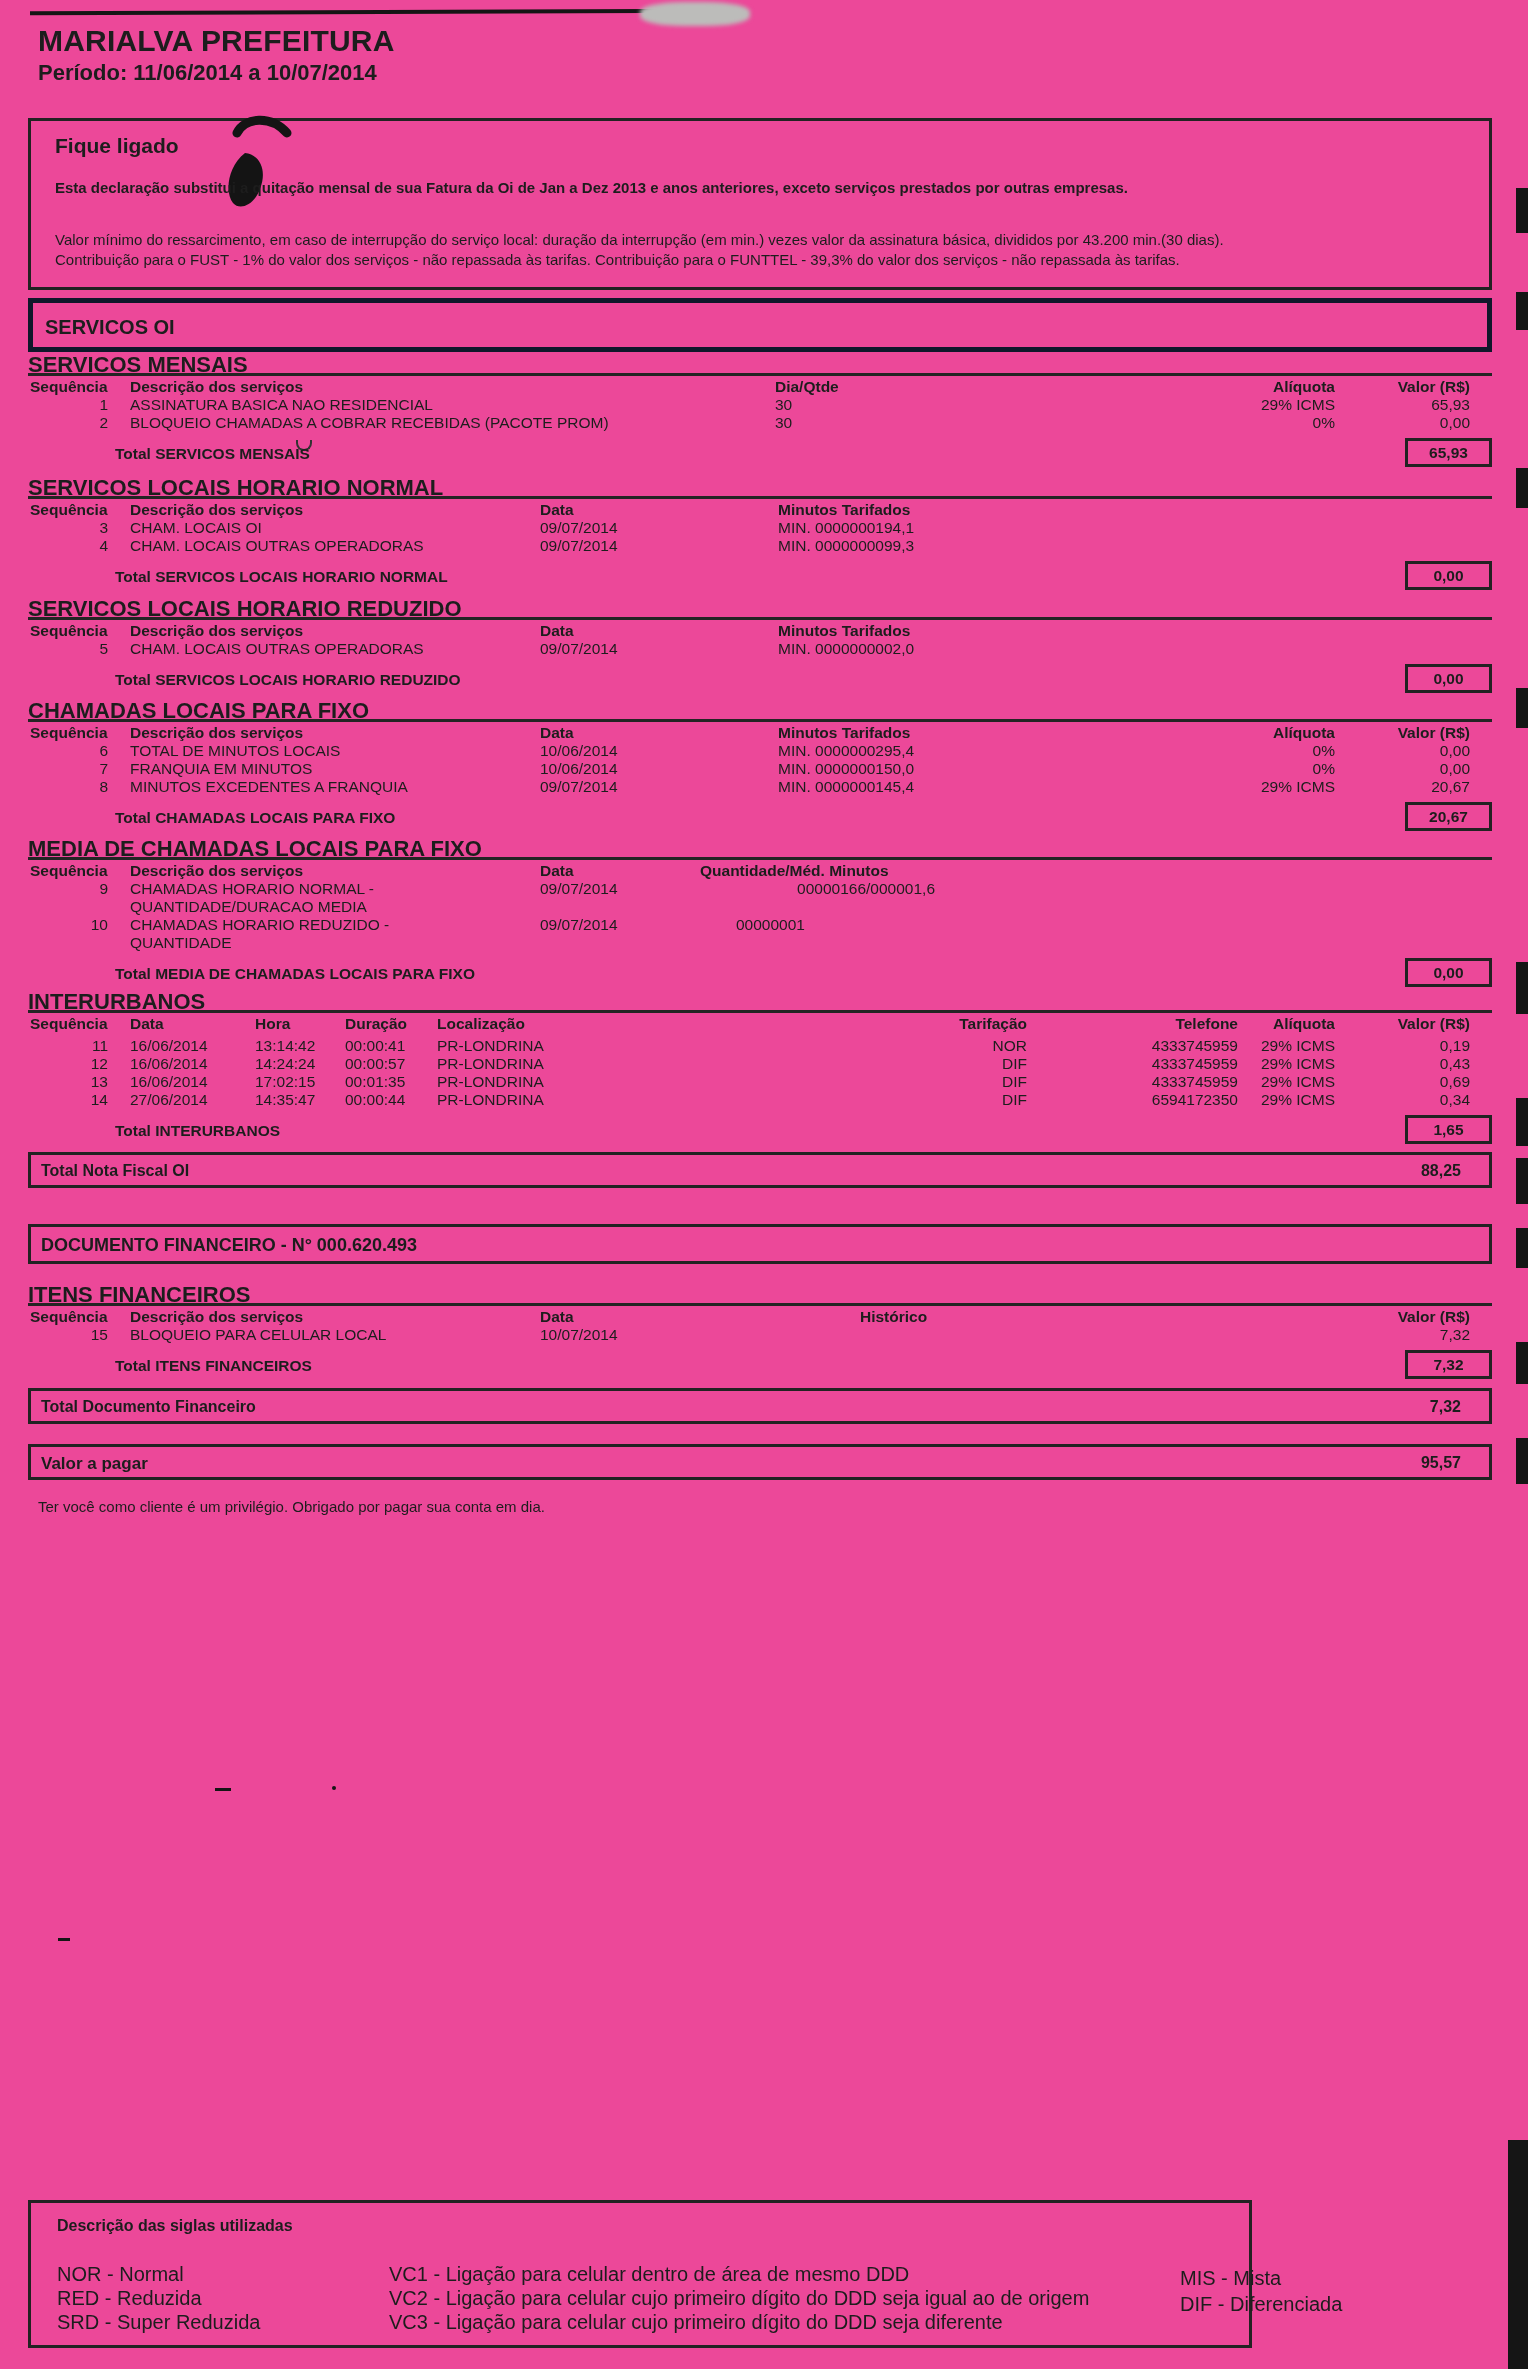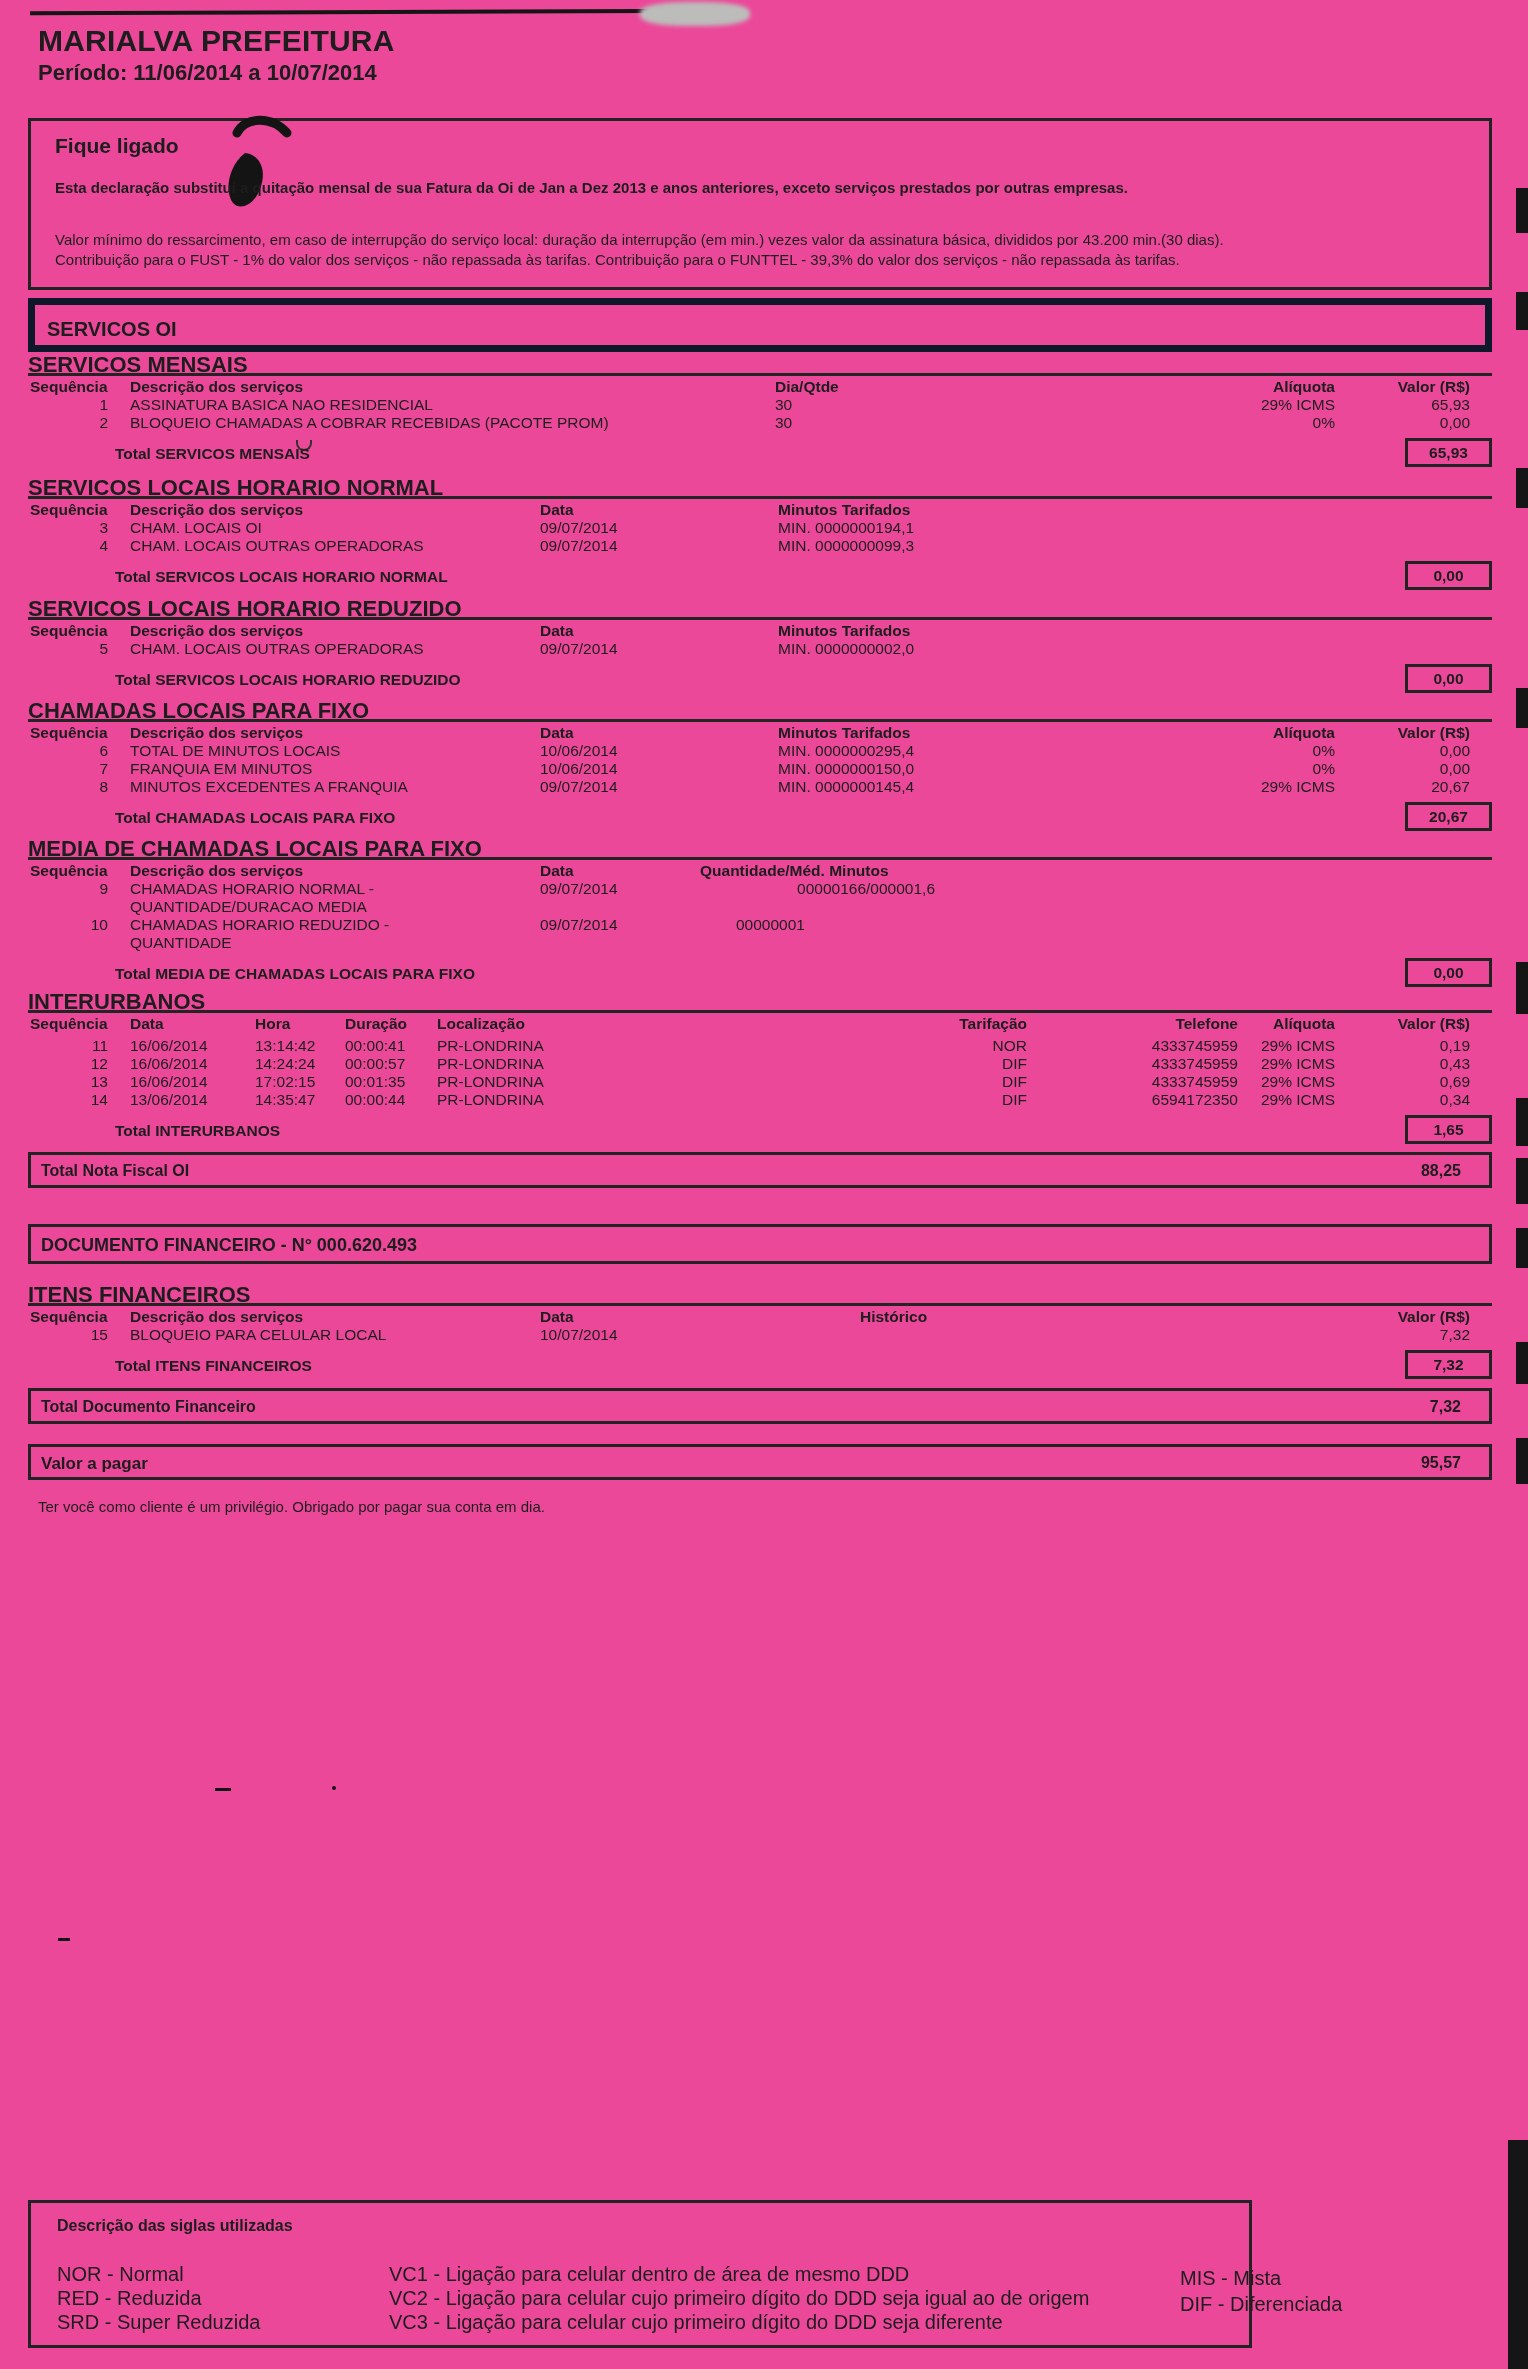--- a/index.html
+++ b/index.html
@@ -11,21 +11,21 @@
   .customer{left:38px;top:24px;font-size:30px;font-weight:bold;letter-spacing:.2px;}
   .period{left:38px;top:60px;font-size:22px;font-weight:bold;}
   
   .notice{left:28px;top:118px;width:1464px;height:172px;border:3px solid #222;box-sizing:border-box;padding-left:24px;text-align:center;}
   .notice-title{position:absolute;left:24px;top:13px;font-size:21px;font-weight:bold;}
   .notice-bold{position:absolute;left:24px;top:58px;font-size:15px;font-weight:bold;white-space:nowrap;}
   .notice-l2{position:absolute;left:24px;top:110px;font-size:15px;white-space:nowrap;}
   .notice-l3{position:absolute;left:24px;top:130px;font-size:15px;white-space:nowrap;}
   .scribble{position:absolute;left:148px;top:-14px;width:130px;height:110px;pointer-events:none;}
   
-  .banner{left:28px;top:298px;width:1464px;height:54px;border:7px solid #0f172a;box-sizing:border-box;}
+  .banner{left:28px;top:298px;width:1464px;height:54px;border:5px solid #0f172a;box-sizing:border-box;}
   .banner .t{position:absolute;left:12px;top:13px;font-size:20px;font-weight:bold;}
   .bar{width:1464px;border:3px solid #222;box-sizing:border-box;height:36px;left:28px;}
   .bar .lbl{position:absolute;left:10px;top:7px;font-size:16px;font-weight:bold;}
   .bar .val{position:absolute;right:28px;top:7px;font-size:16px;font-weight:bold;}
   
   .sec{position:absolute;left:28px;width:1464px;font-size:15.5px;}
   .sec .h{font-size:22px;font-weight:bold;height:20px;white-space:nowrap;}
   .rule{height:3px;background:#242424;margin:1px 0 2px 0;}
   .line{position:relative;height:18px;white-space:nowrap;}
   .line2x{position:relative;height:36px;white-space:nowrap;}
@@ -304,21 +304,21 @@
       <span class="c-hora">17:02:15</span>
       <span class="c-dur">00:01:35</span>
       <span class="c-loc">PR-LONDRINA</span>
       <span class="c-tar">DIF</span>
       <span class="c-tel">4333745959</span>
       <span class="c-aliq">29% ICMS</span>
       <span class="c-val">0,69</span>
     </div>
     <div class="line">
       <span class="c-seq">14</span>
-      <span class="c-desc">13/06/2014</span>
+      <span class="c-desc">27/06/2014</span>
       <span class="c-hora">14:35:47</span>
       <span class="c-dur">00:00:44</span>
       <span class="c-loc">PR-LONDRINA</span>
       <span class="c-tar">DIF</span>
       <span class="c-tel">6594172350</span>
       <span class="c-aliq">29% ICMS</span>
       <span class="c-val">0,34</span>
     </div>
     <div class="total-line">
       <span class="tl">Total INTERURBANOS</span>

